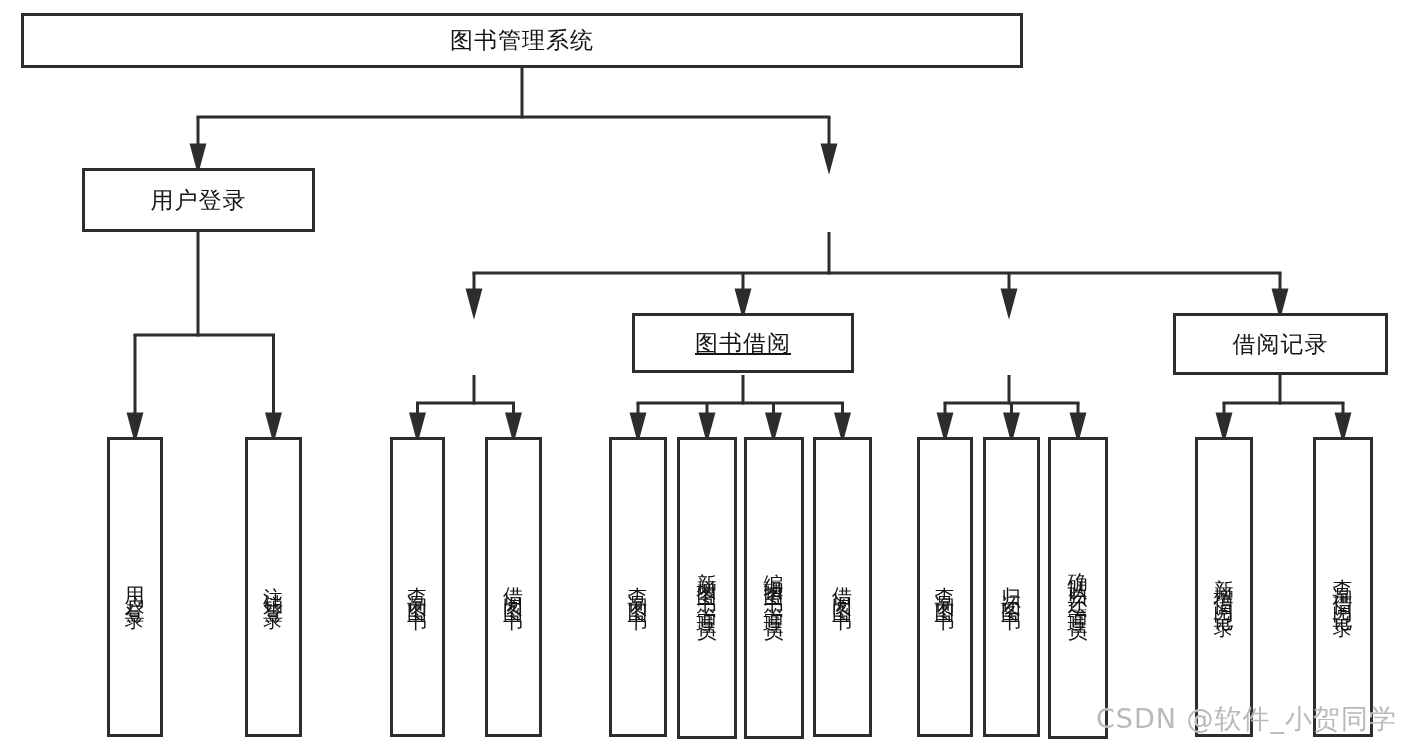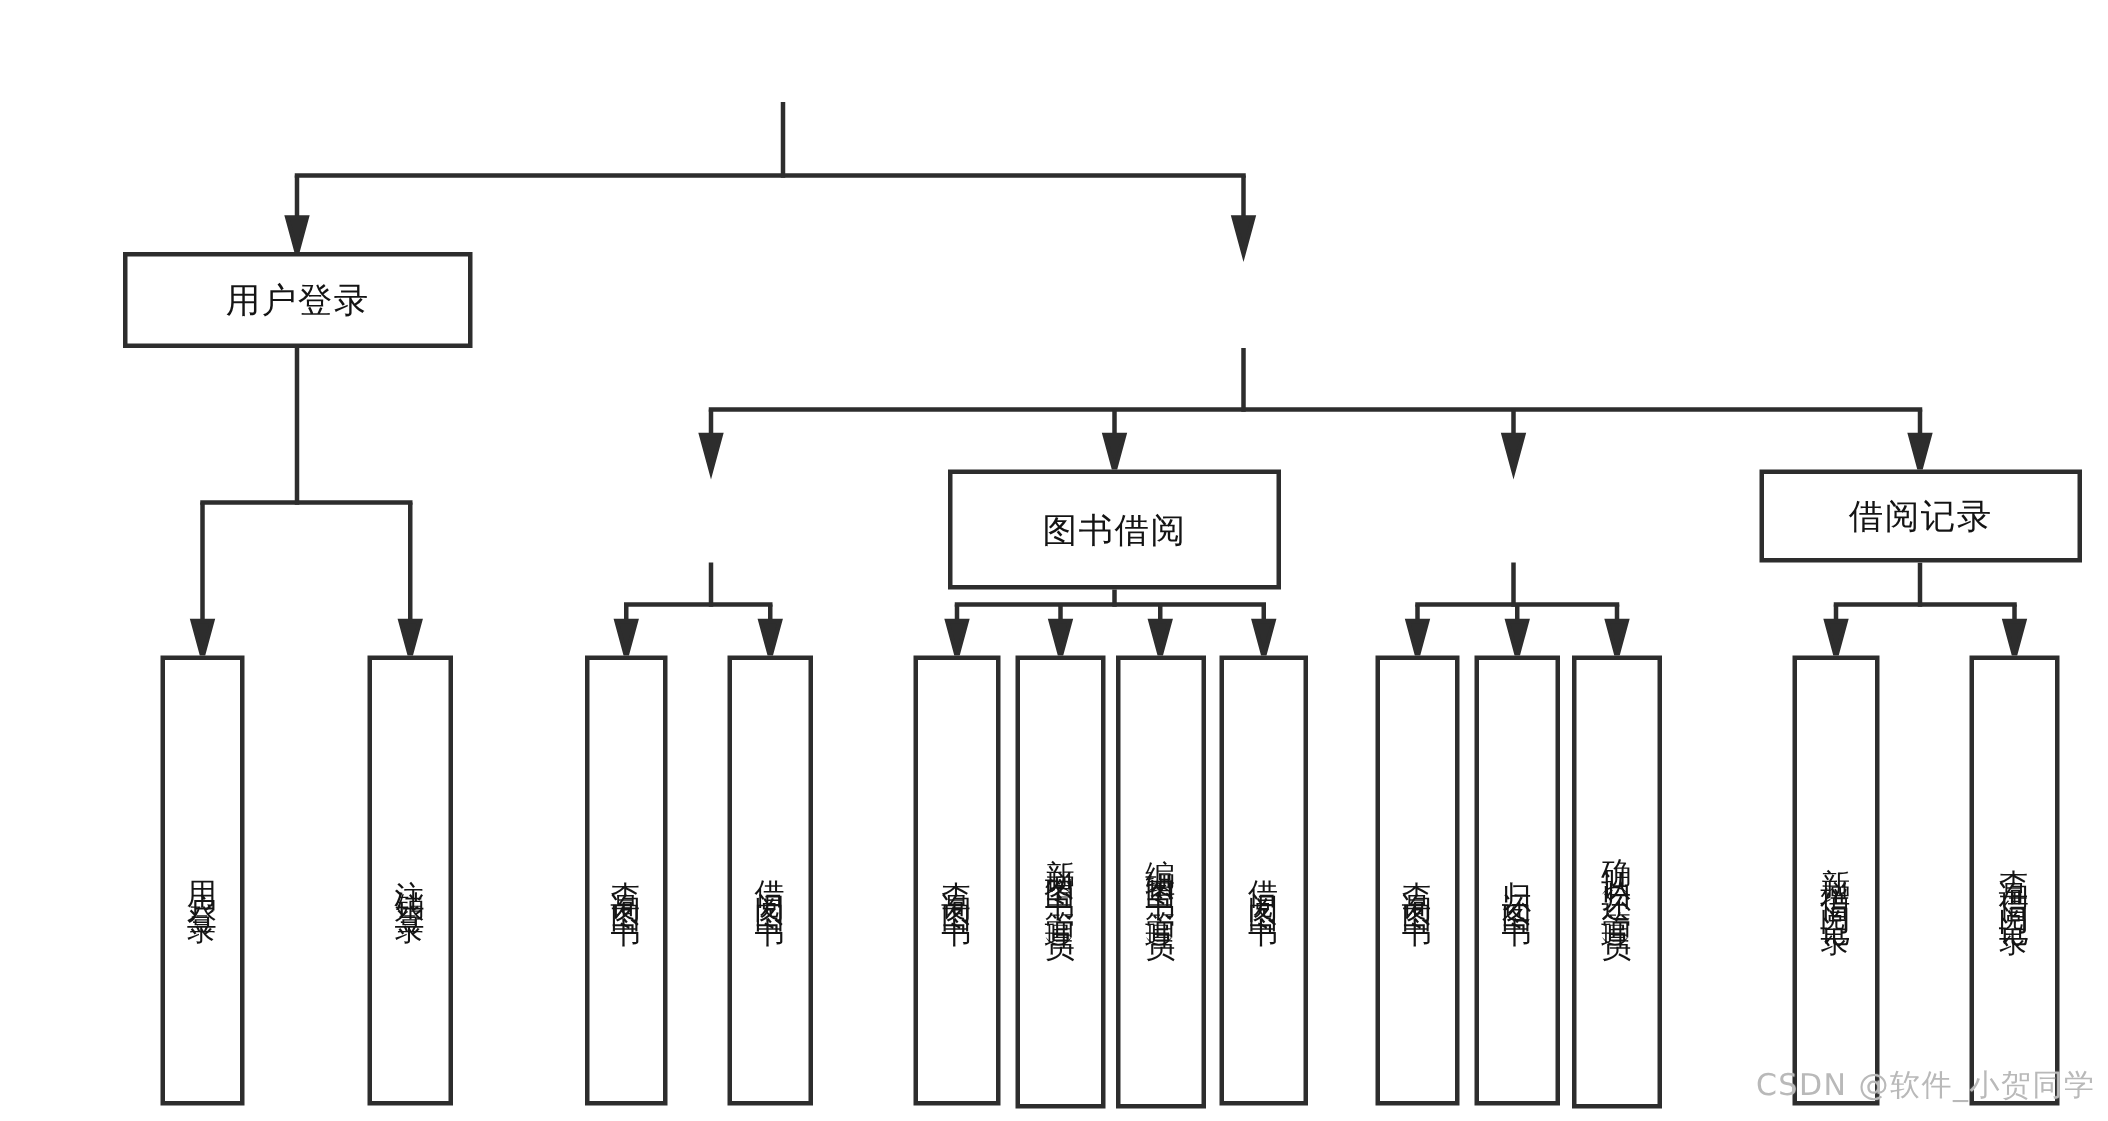--- a/index.html
+++ b/index.html
@@ -36,21 +36,21 @@
     writing-mode: vertical-lr;
     text-orientation: mixed;
     letter-spacing: 8px;
     line-height: 1;
   }
   .vbox.long { letter-spacing: 7px; }
   .watermark {
     position: absolute;
     right: 8px;
     bottom: 10px;
-    font-size: 20px;
+    font-size: 27px;
     color: #b9b9b9;
     letter-spacing: 1px;
     white-space: nowrap;
     text-shadow: 0 0 1px rgba(255,255,255,0.7);
   }
 </style>
 </head>
 <body>
 
 <div class="canvas">
@@ -124,24 +124,25 @@
     <g>
       <line x1="1280" y1="375" x2="1280" y2="404.5"></line>
       <line x1="1222.5" y1="403" x2="1344.5" y2="403"></line>
       <line x1="1224" y1="403" x2="1224" y2="419"></line>
       <polygon points="1224,438 1217.5,414 1230.5,414"></polygon>
       <line x1="1343" y1="403" x2="1343" y2="419"></line>
       <polygon points="1343,438 1336.5,414 1349.5,414"></polygon>
     </g>
   </svg>
 
+  <div class="box hbox" style="left:21px; top:13px; width:1002px; height:55px;">图书管理系统</div>
 
   <div class="box hbox" style="left:82px; top:168px; width:233px; height:64px;">用户登录</div>
 
-  <div class="box hbox" style="left:632px; top:313px; width:222px; height:80px;">图书借阅</div>
+  <div class="box hbox" style="left:632px; top:313px; width:222px; height:60px;text-decoration:underline;">图书借阅</div>
   <div class="box hbox" style="left:1173px; top:313px; width:215px; height:62px;">借阅记录</div>
 
   <div class="box vbox" style="left:107px; top:437px; width:56px; height:300px;">用户登录</div>
   <div class="box vbox" style="left:245px; top:437px; width:57px; height:300px;">注销登录</div>
 
   <div class="box vbox" style="left:390px; top:437px; width:55px; height:300px;">查询图书</div>
   <div class="box vbox" style="left:485px; top:437px; width:57px; height:300px;">借阅图书</div>
 
   <div class="box vbox" style="left:609px; top:437px; width:58px; height:300px;">查询图书</div>
   <div class="box vbox long" style="left:677px; top:437px; width:60px; height:302px;">新增图书（管理员）</div>

